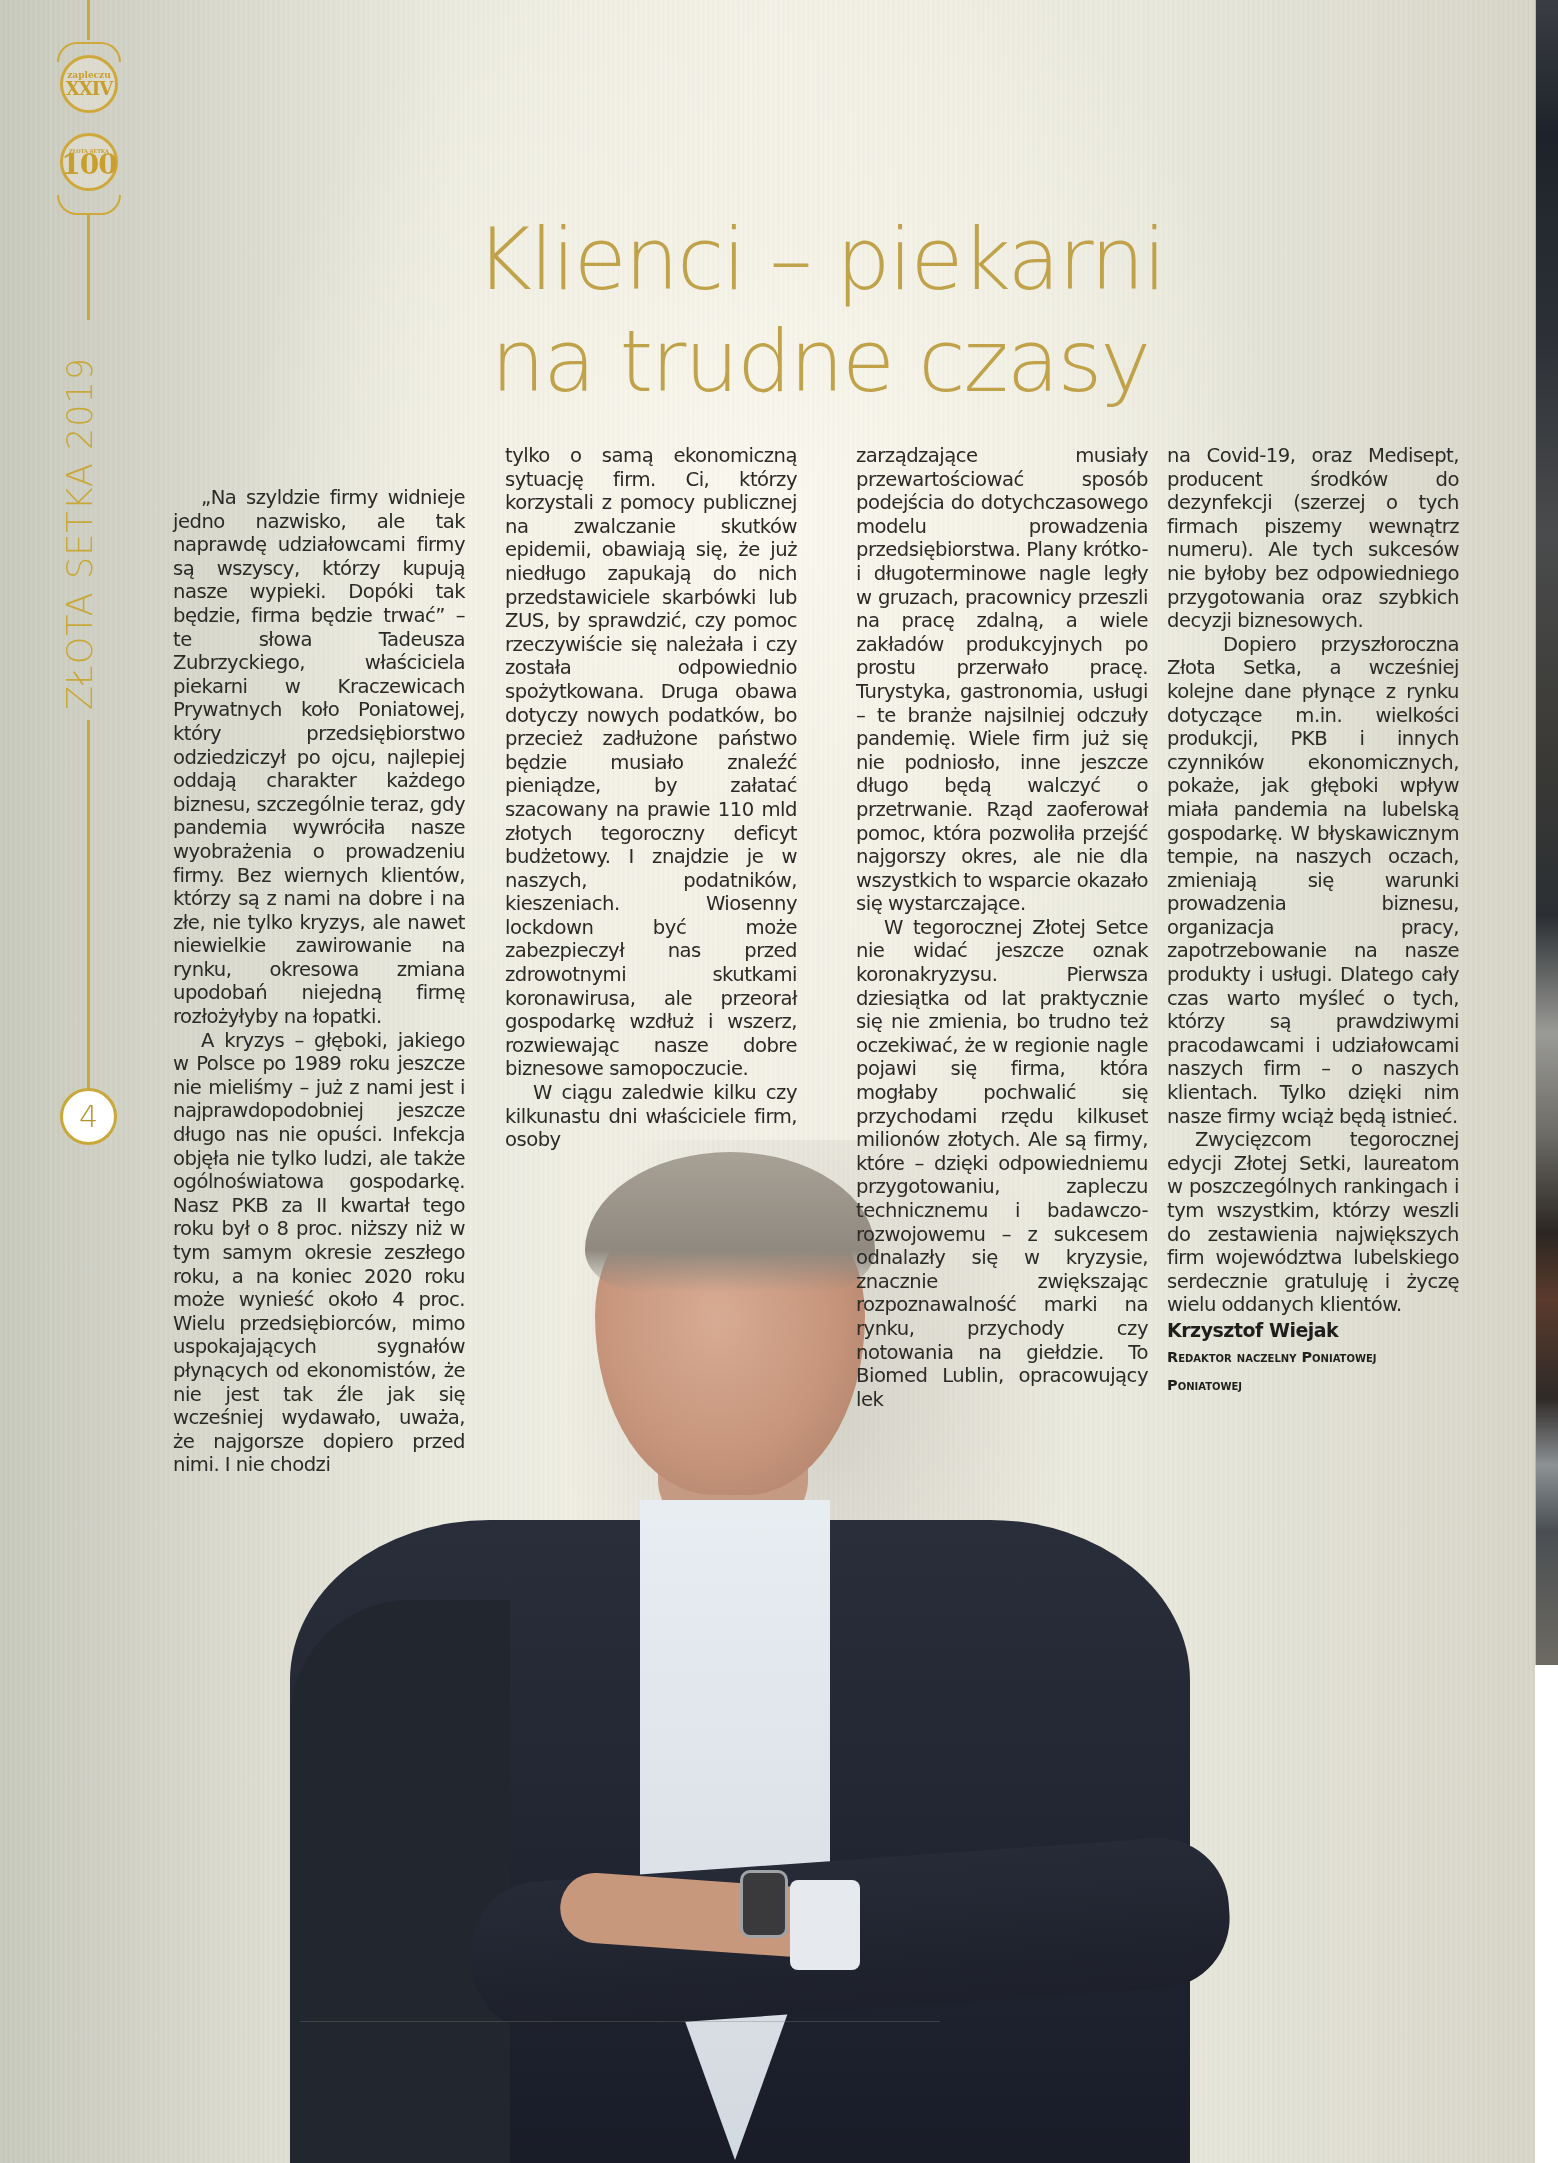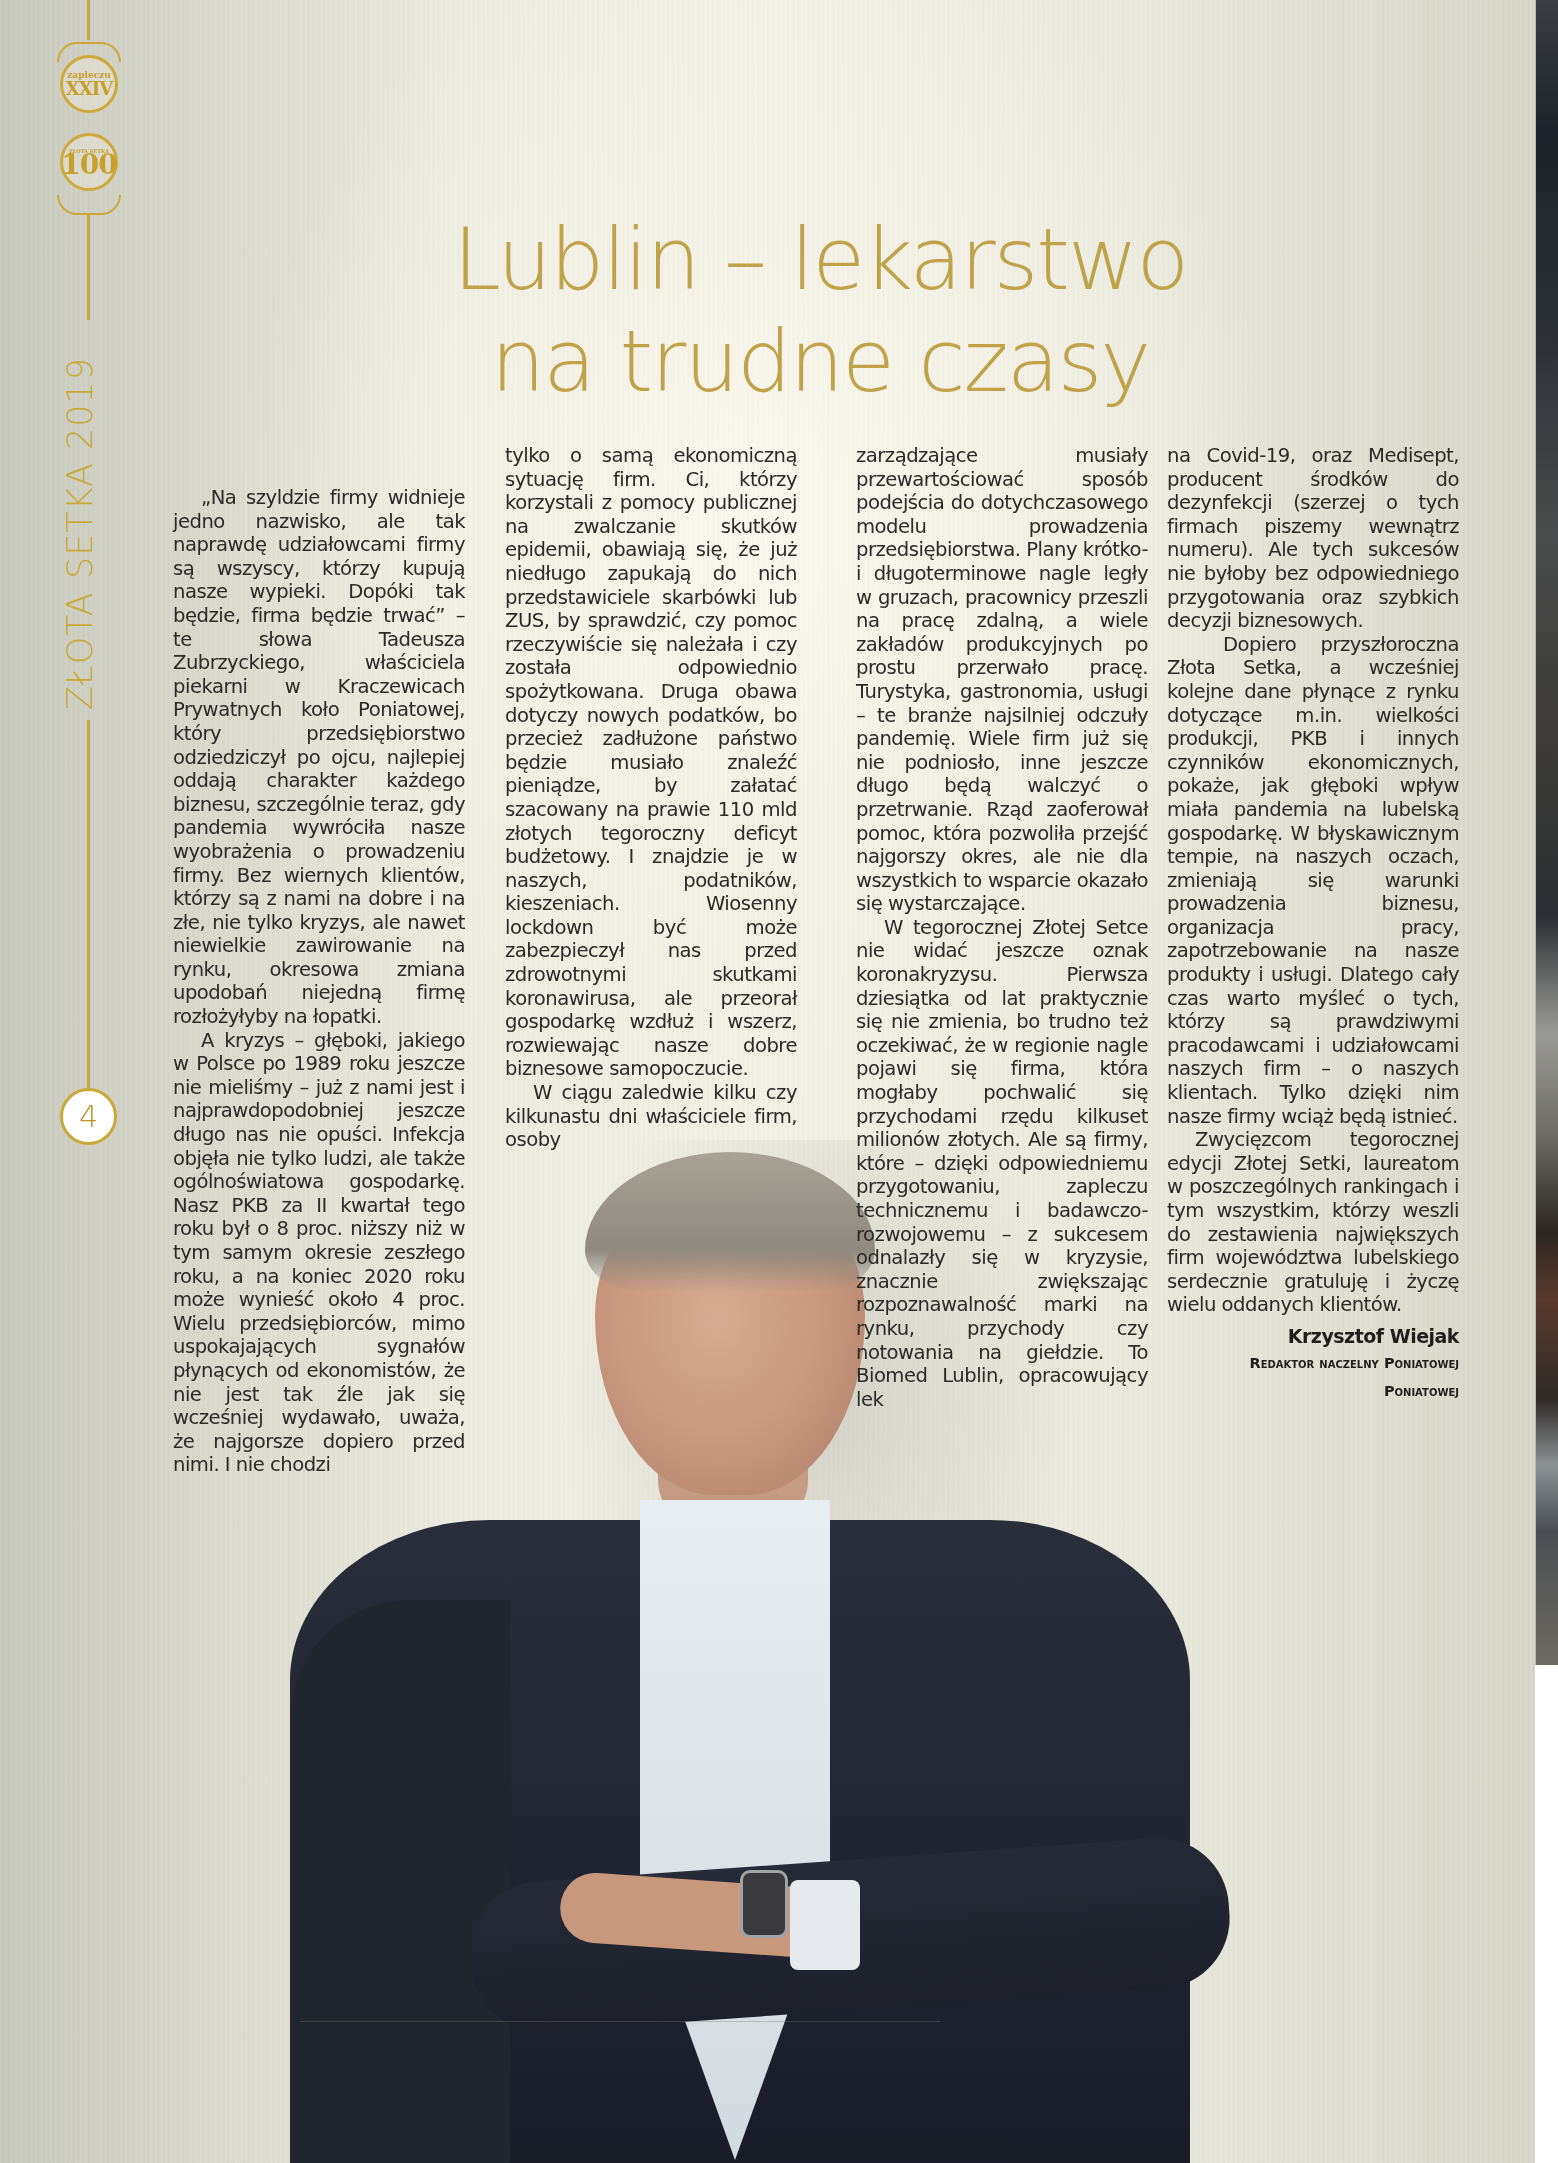--- a/index.html
+++ b/index.html
@@ -98,21 +98,21 @@
     color:#2b2a26; text-align:justify; letter-spacing:-0.5px;
     hyphens:manual;
   }
   .col p { margin:0; }
   .col p.indent { text-indent:28px; }
   .col p.indent-wide { text-indent:56px; }
   .col1 { left:173px;margin-top:42px; }
   .col2 { left:505px; }
   .col3 { left:856px; }
   .col4 { left:1167px; }
-  .signature { margin-top:6px; text-align:right; }
+  .signature { text-align:left; }
   .sig-name { font-weight:bold; font-size:19px; line-height:26px; color:#1f1e1b; }
   .sig-role { font-weight:bold; font-size:14.5px; line-height:28px; color:#1f1e1b; letter-spacing:0; font-variant:small-caps; }
 </style>
 </head>
 <body>
 
 <div class="page-bg"></div>
 <div class="right-strip"></div>
 <div class="right-strip-white"></div>
 
@@ -128,21 +128,21 @@
 </div>
 <div class="arc" style="top:195px;border-top:none;border-radius:0 0 40px 40px;"></div>
 <div class="gold-line" style="top:215px;height:105px;"></div>
 <div class="vertical-label">ZŁOTA SETKA 2019</div>
 <div class="gold-line" style="top:720px;height:370px;"></div>
 <div class="page-number">
   <span>4</span>
 </div>
 
 <div class="title">
-  <div>Lublin – lekarstwo</div>
+  <div>Klienci – piekarni</div>
   <div>na trudne czasy</div>
 </div>
 
 <div class="photo">
   <div class="shadow-wall"></div>
   <div class="jacket"></div>
   <div class="jacket-shoulder-l"></div>
   <div class="neck"></div>
   <div class="shirt"></div>
   <div class="head"></div>

